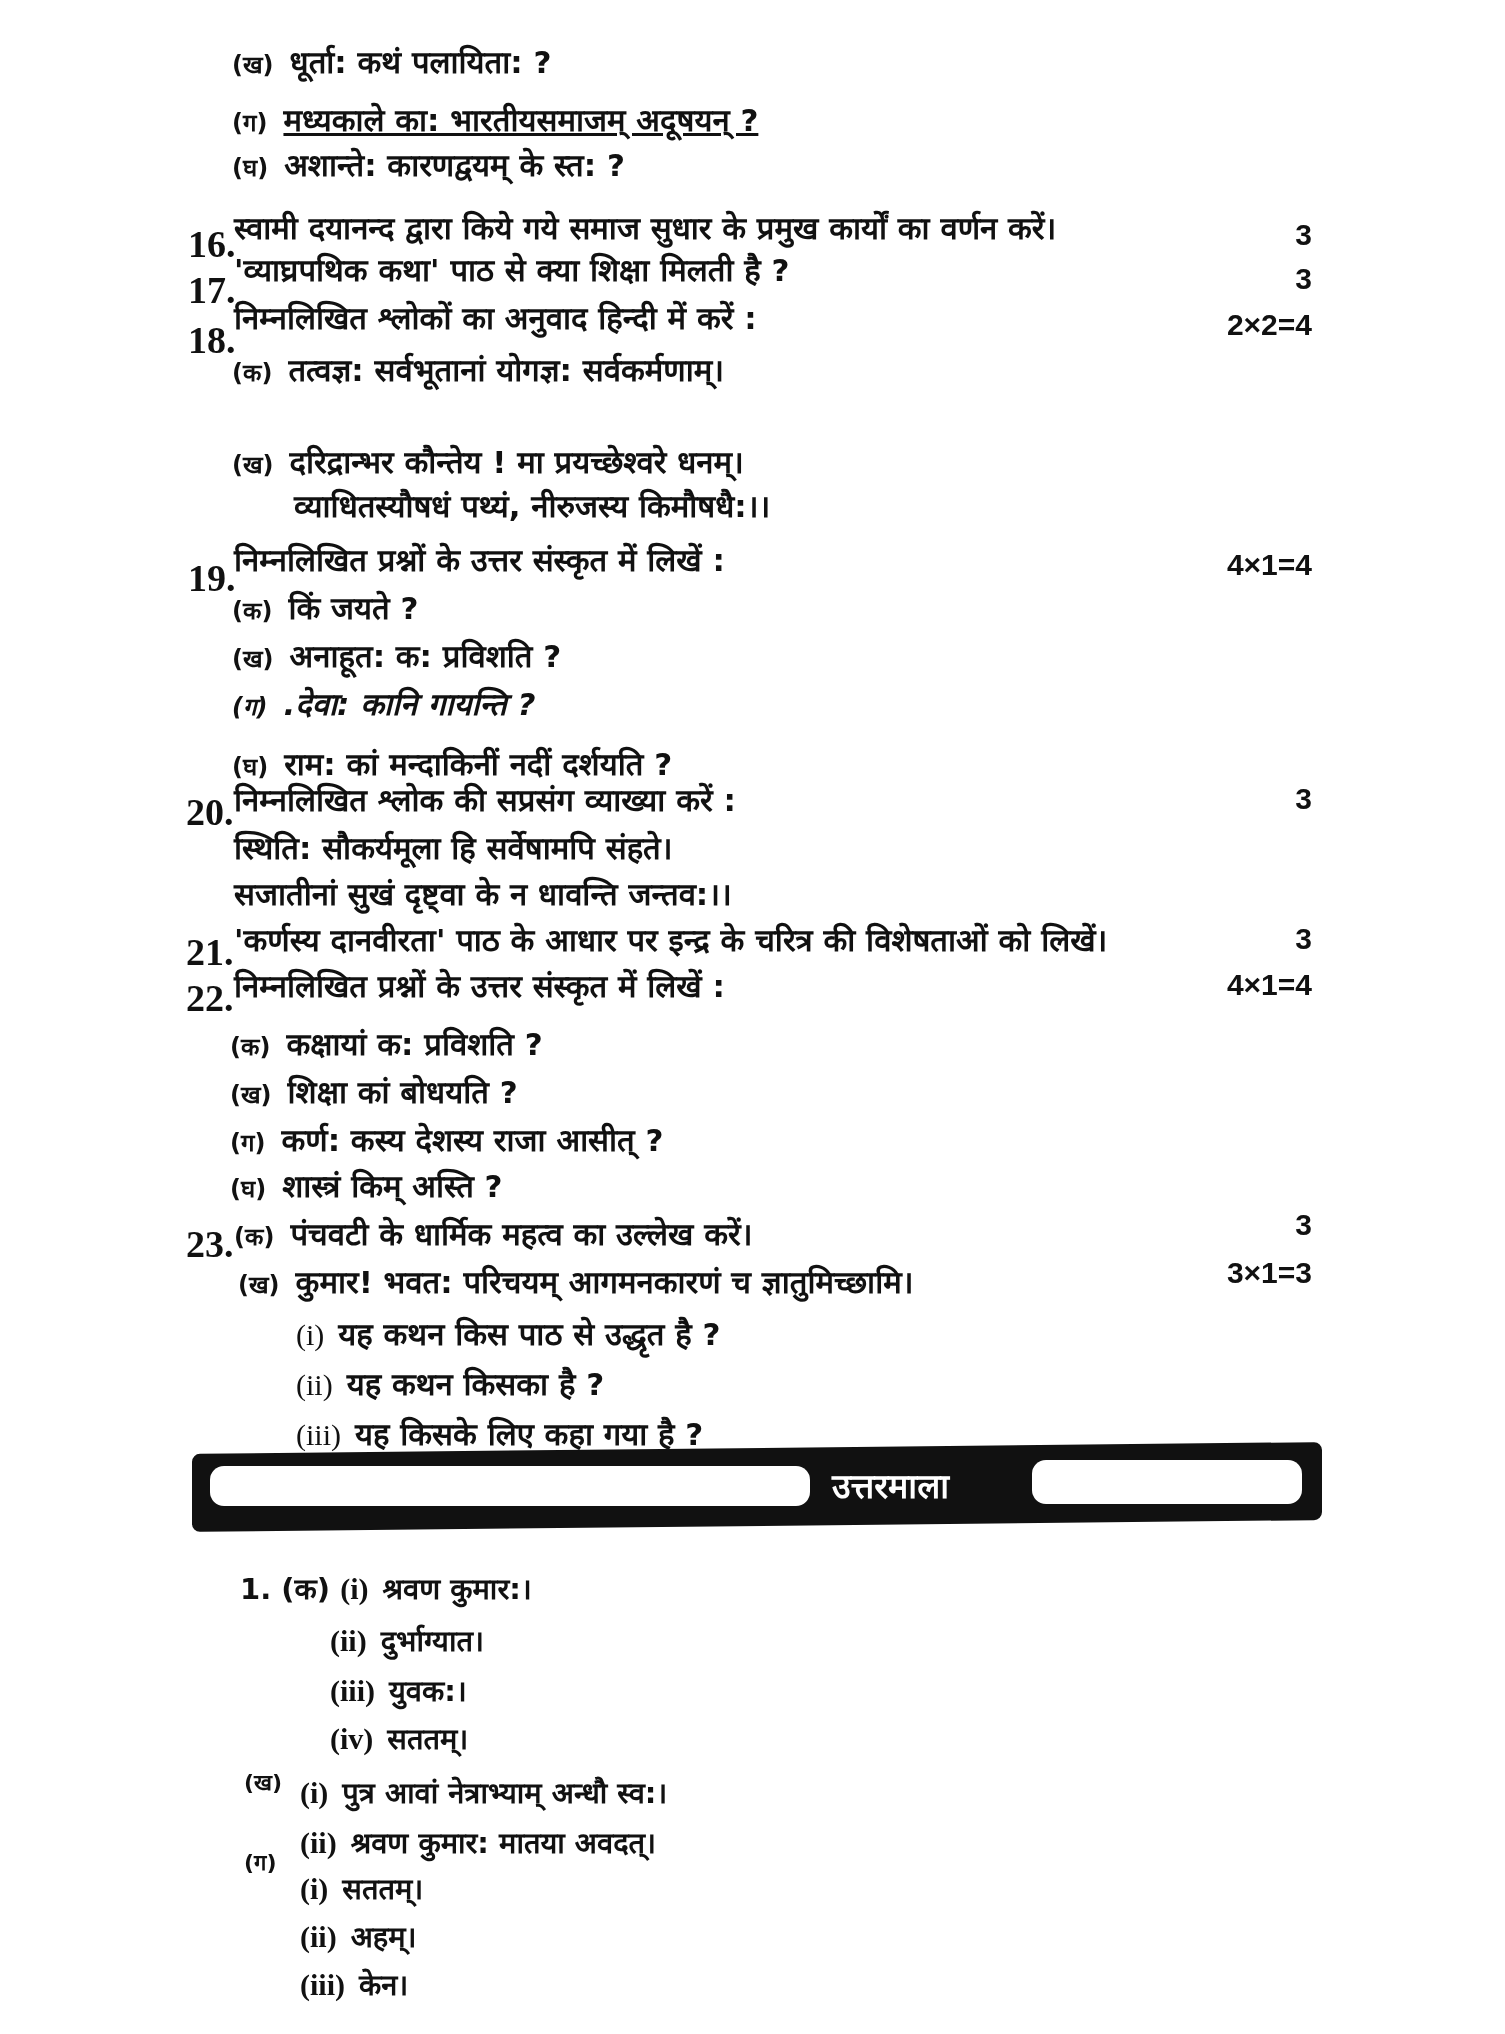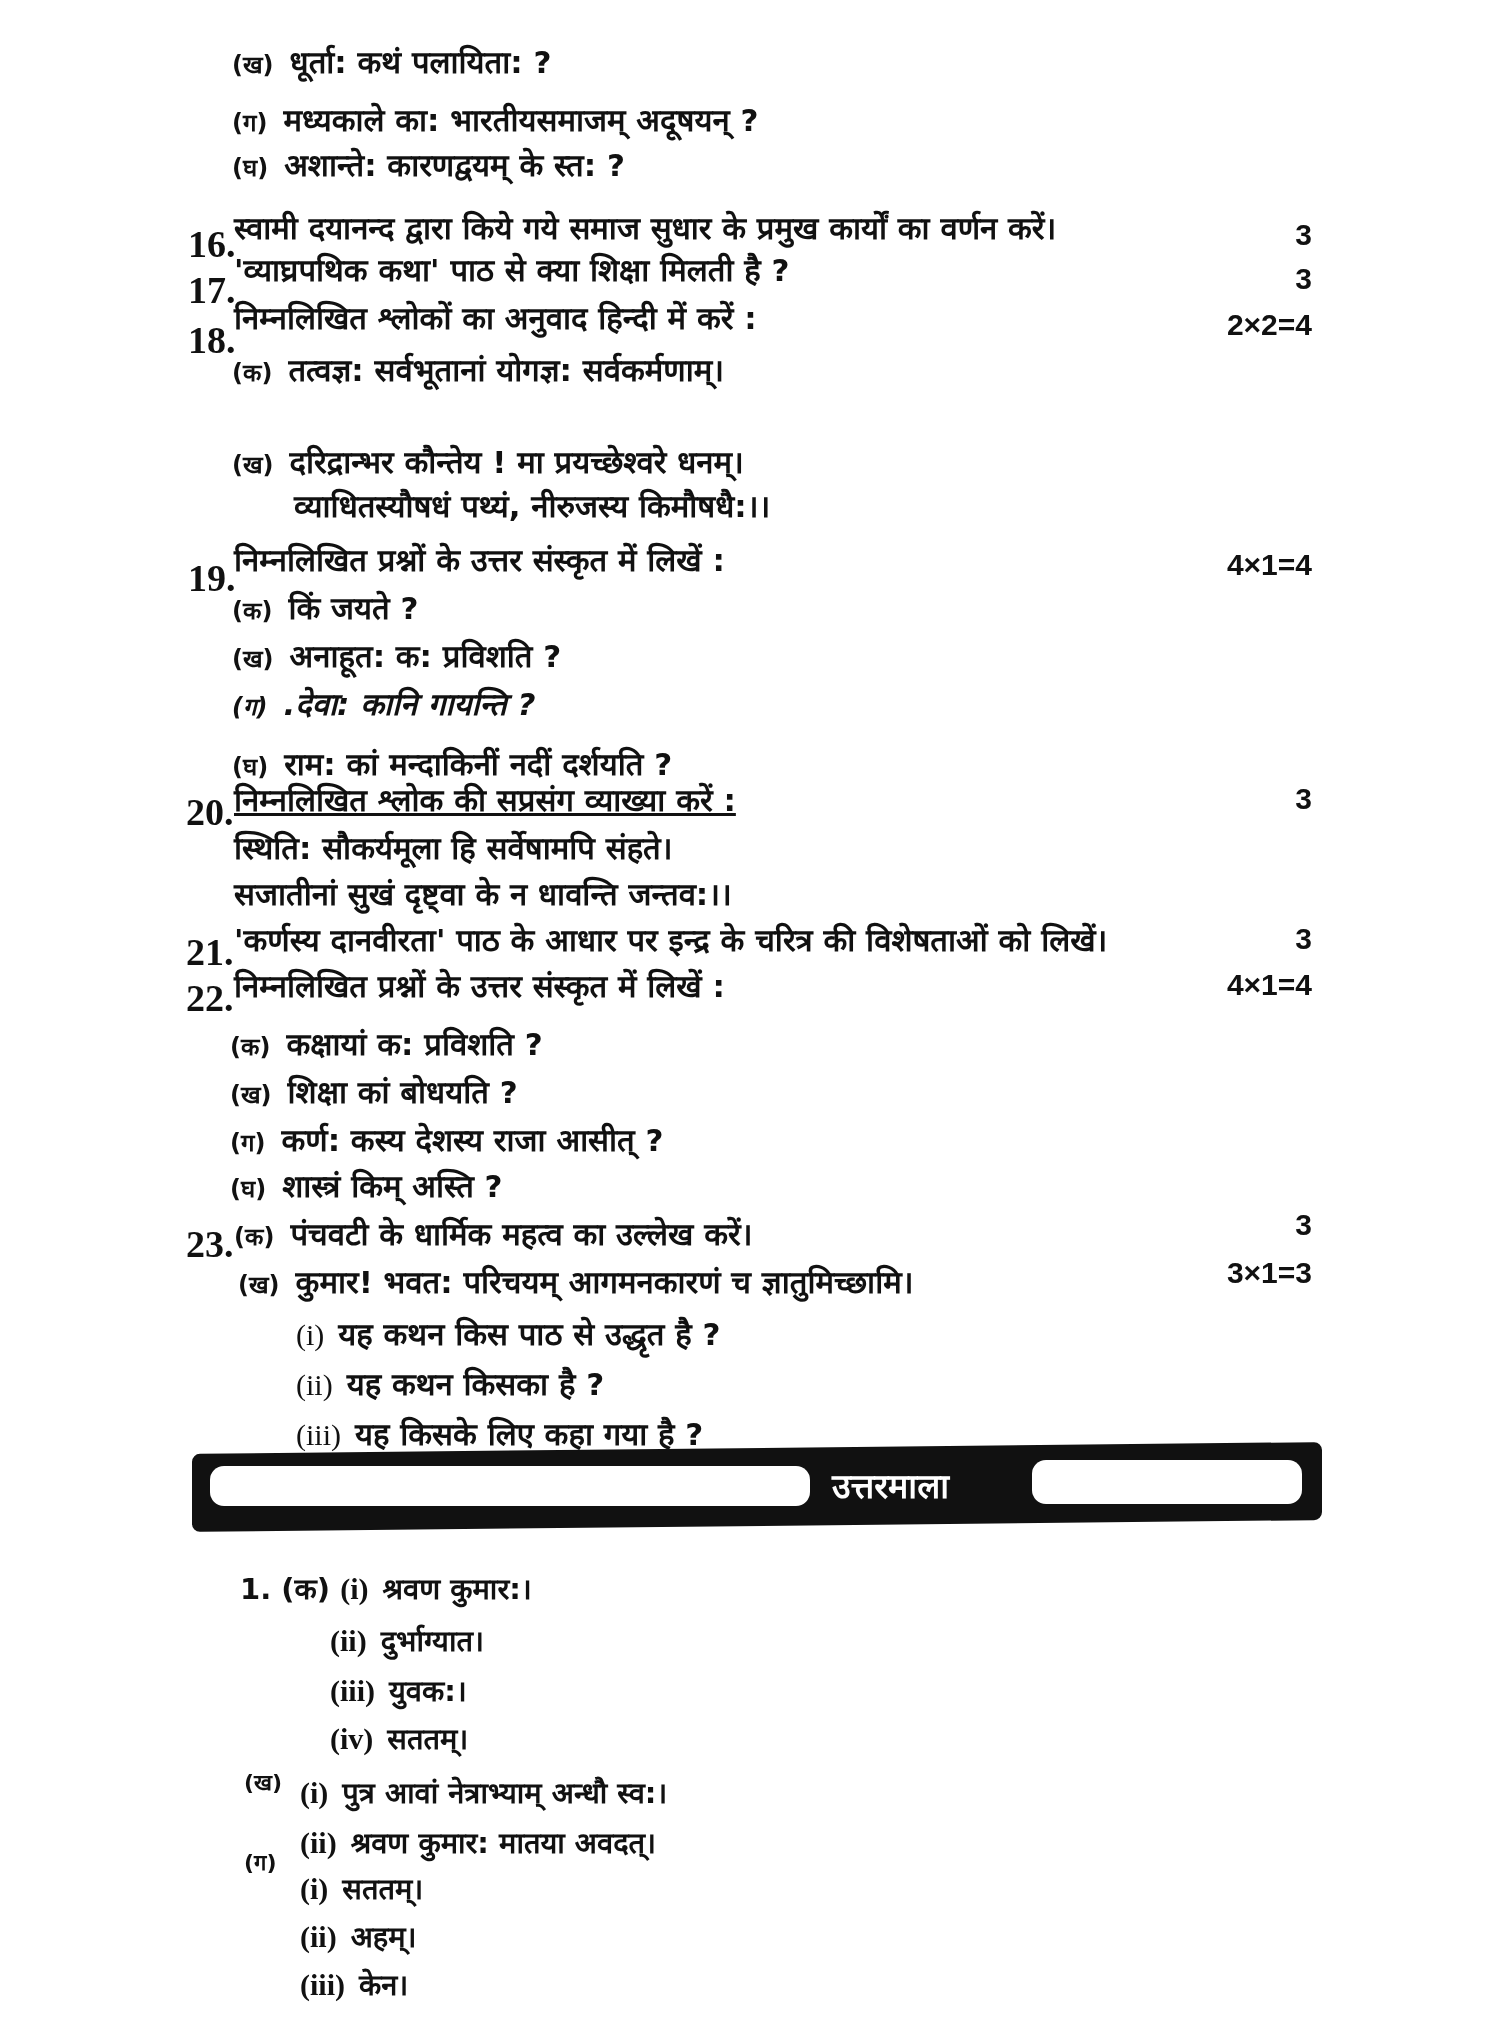--- a/index.html
+++ b/index.html
@@ -20,21 +20,21 @@
   .ans .roman { font-weight:bold; }
 </style>
 </head>
 <body>
 
 <div class="page">
 
   <div class="line" style="left:220px;top:42px;">
     <span class="label">(ख)</span><span>धूर्ता: कथं पलायिता: ?</span>
   </div>
-  <div class="line" style="left:220px;top:100px;">
+  <div class="line" style="left:220px;top:100px;text-decoration:underline;">
     <span class="label">(ग)</span><span>मध्यकाले का: भारतीयसमाजम् अदूषयन् ?</span>
   </div>
   <div class="line" style="left:220px;top:145px;">
     <span class="label">(घ)</span><span>अशान्ते: कारणद्वयम् के स्त: ?</span>
   </div>
 
   <div class="num" style="left:176px;top:222px;">16.</div>
   <div class="line" style="left:222px;top:208px;">स्वामी दयानन्द द्वारा किये गये समाज सुधार के प्रमुख कार्यों का वर्णन करें।</div>
   <div class="marks" style="left:1100px;top:218px;">3</div>
 
@@ -64,21 +64,21 @@
     <span class="label">(ख)</span><span>अनाहूत: क: प्रविशति ?</span>
   </div>
   <div class="line" style="left:220px;top:684px;font-style:italic;">
     <span class="label">(ग)</span><span>.देवा: कानि गायन्ति ?</span>
   </div>
   <div class="line" style="left:220px;top:732px;margin-top:12px;">
     <span class="label">(घ)</span><span>राम: कां मन्दाकिनीं नदीं दर्शयति ?</span>
   </div>
 
   <div class="num" style="left:174px;top:790px;">20.</div>
-  <div class="line" style="left:222px;top:780px;text-decoration:underline;">निम्नलिखित श्लोक की सप्रसंग व्याख्या करें :</div>
+  <div class="line" style="left:222px;top:780px;">निम्नलिखित श्लोक की सप्रसंग व्याख्या करें :</div>
   <div class="marks" style="left:1100px;top:782px;">3</div>
   <div class="line" style="left:222px;top:828px;">स्थिति: सौकर्यमूला हि सर्वेषामपि संहते।</div>
   <div class="line" style="left:222px;top:874px;">सजातीनां सुखं दृष्ट्वा के न धावन्ति जन्तव:।।</div>
 
   <div class="num" style="left:174px;top:930px;">21.</div>
   <div class="line" style="left:222px;top:920px;">'कर्णस्य दानवीरता' पाठ के आधार पर इन्द्र के चरित्र की विशेषताओं को लिखें।</div>
   <div class="marks" style="left:1100px;top:922px;">3</div>
 
   <div class="num" style="left:174px;top:976px;">22.</div>
   <div class="line" style="left:222px;top:966px;">निम्नलिखित प्रश्नों के उत्तर संस्कृत में लिखें :</div>

